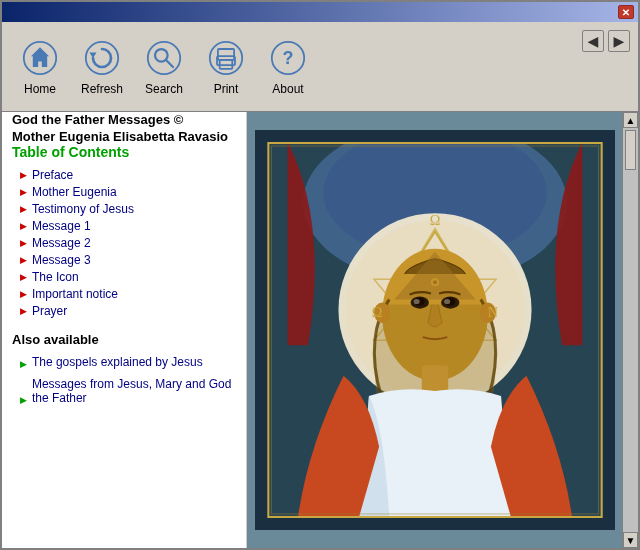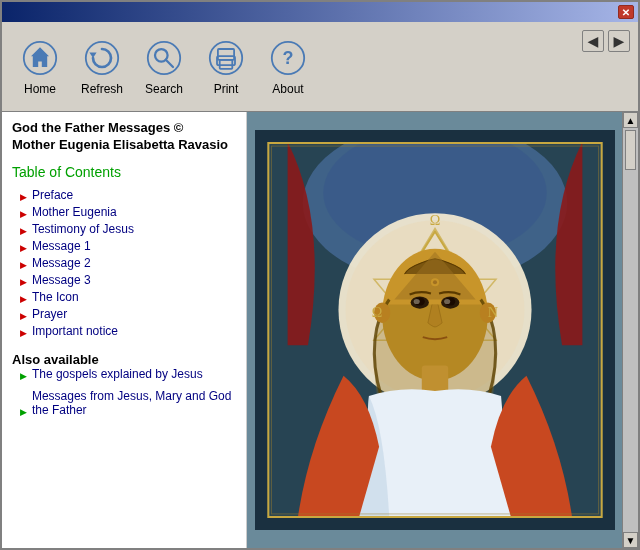--- a/index.html
+++ b/index.html
@@ -107,53 +107,53 @@
       display: flex;
       flex: 1;
       overflow: hidden;
     }
 
     
     .left-panel {
       width: 245px;
       min-width: 245px;
       background: #fff;
-      padding: 8px 10px;
+      padding: 0 10px;
       overflow-y: auto;
       border-right: 1px solid #ccc;
     }
 
     .main-title {
       font-size: 13px;
       font-weight: bold;
       color: #000;
       margin-bottom: 2px;
     }
     .subtitle {
       font-size: 13px;
       font-weight: bold;
       color: #000;
-      margin-bottom: 12px;
+      margin-bottom: 0;
     }
 
     .toc-heading {
       color: #00a000;
-      font-weight: normal;
+      font-weight: bold;
       font-size: 14px;
       margin-bottom: 8px;
     }
 
     .toc-list {
       list-style: none;
       margin-left: 8px;
       margin-bottom: 14px;
     }
     .toc-list li {
       display: flex;
-      align-items: flex-end;
+      align-items: flex-start;
       margin-bottom: 3px;
       font-size: 12px;
       color: #000080;
       cursor: pointer;
     }
     .toc-list li::before {
       content: '▶';
       color: #cc0000;
       font-size: 9px;
       margin-right: 5px;
@@ -165,20 +165,21 @@
       font-weight: bold;
       font-size: 13px;
       color: #000;
       margin-bottom: 8px;
     }
 
     .also-available {
       font-weight: bold;
       font-size: 13px;
       color: #000;
+      margin-bottom: 8px;
     }
 
     .also-list {
       list-style: none;
       margin-left: 8px;
     }
     .also-list li {
       display: flex;
       align-items: flex-end;
       margin-bottom: 8px;
@@ -353,24 +354,24 @@
         <li>
             <span>Message 2</span>
           </li>
         <li>
             <span>Message 3</span>
           </li>
         <li>
             <span>The Icon</span>
           </li>
         <li>
+            <span>Important notice</span>
+          </li>
+        <li>
             <span>Prayer</span>
-          </li>
-        <li>
-            <span>Important notice</span>
           </li>
       </ul>
 
 
       <div class="also-available">Also available</div>
 
       <ul class="also-list">
         <li>
             <span>The gospels explained by Jesus</span>
           </li>

